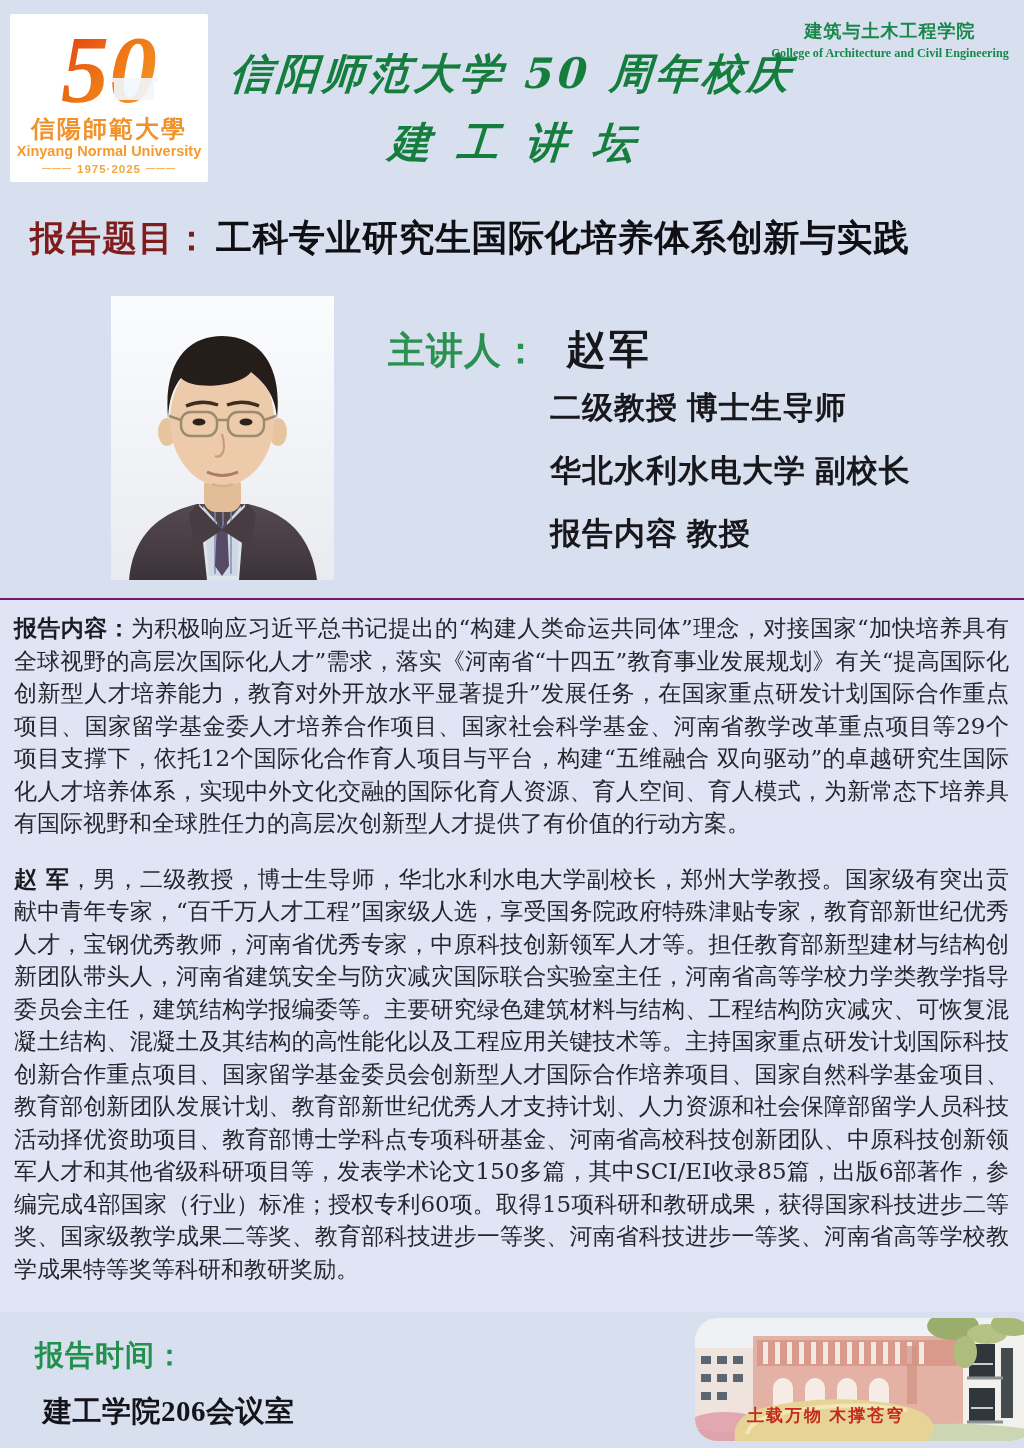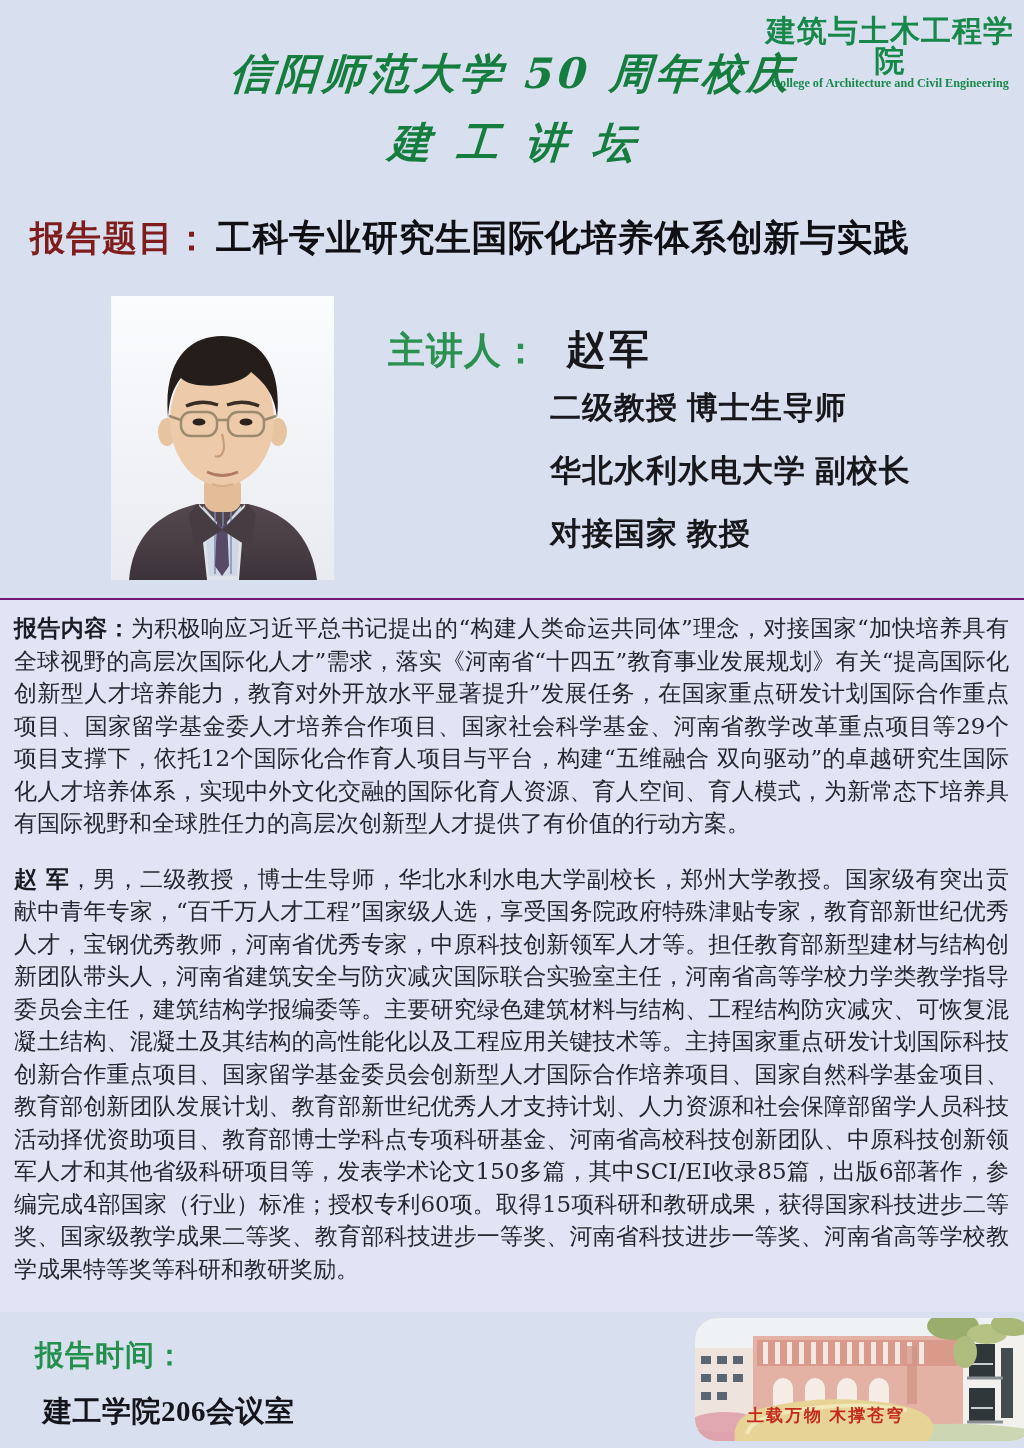--- a/index.html
+++ b/index.html
@@ -17,21 +17,21 @@
   .logo-years{font-weight:bold;font-size:11.5px;color:#f5a63a;line-height:16px;letter-spacing:1px;}
   .logo-years::before,.logo-years::after{content:"———";color:#f5b25a;font-size:9px;vertical-align:2px;margin:0 5px;}
 
   .main-title{position:absolute;left:212px;top:48px;width:600px;text-align:center;color:#157d3d;}
   .title-line1{font-family:"DejaVu Serif","Liberation Serif",serif;font-style:italic;font-weight:bold;
                font-size:42px;line-height:52px;letter-spacing:4px;transform:skewX(-4deg);}
   .title-line2{font-family:"DejaVu Serif","Liberation Serif",serif;font-style:italic;font-weight:bold;
                font-size:42px;line-height:50px;margin-top:18px;letter-spacing:26px;padding-left:26px;transform:skewX(-4deg);}
 
   .college{position:absolute;right:8px;top:16px;width:252px;text-align:center;color:#17884a;}
-  .college-cn{font-weight:bold;font-size:30px;line-height:30px;letter-spacing:1px;}
+  .college-cn{font-weight:bold;font-size:18px;line-height:30px;letter-spacing:1px;}
   .college-en{font-family:"Liberation Serif",serif;font-weight:bold;font-size:12.2px;line-height:15px;}
 
   
   .topic-row{position:absolute;left:30px;top:214px;width:980px;display:flex;align-items:baseline;white-space:nowrap;}
   .topic-label{color:#7f1d1d;font-weight:bold;font-size:35px;letter-spacing:1px;flex:none;}
   .topic-text{color:#101014;font-family:"Liberation Serif",serif;font-weight:bold;font-size:36px;
               letter-spacing:0.5px;margin-left:6px;text-align:right;}
 
   
   .photo{position:absolute;left:111px;top:296px;width:223px;height:284px;overflow:hidden;background:#f4f5f8;}
@@ -61,20 +61,36 @@
                 overflow:hidden;background:#e9c9bd;}
   .campus-photo svg{display:block;}
   .stone-caption{position:absolute;left:52px;top:86px;color:#c42a1c;font-family:"Liberation Serif",serif;
                  font-weight:bold;font-size:17px;letter-spacing:2px;text-shadow:0 0 2px #f0e3b0;}
 </style>
 </head>
 <body>
 
 <div class="poster">
 
+  <div class="logo-box">
+    <svg class="logo-50-svg" width="190" height="104" viewBox="0 0 190 104">
+      <defs>
+        <linearGradient id="g50" x1="0" y1="0" x2="1" y2="1">
+          <stop offset="0" stop-color="#e03510"></stop>
+          <stop offset="0.5" stop-color="#ef7716"></stop>
+          <stop offset="1" stop-color="#f6a32c"></stop>
+        </linearGradient>
+      </defs>
+      <text x="95" y="86" text-anchor="middle" font-family="Liberation Serif, serif" font-style="italic" font-weight="bold" font-size="96" fill="url(#g50)">50</text>
+      <path d="M96 62 h48 v4 h-48 z M100 66 h40 v18 h-40 z M106 70 h8 v14 h-8 z M126 70 h8 v14 h-8 z" fill="#f2f7ff" opacity="0.9"></path>
+    </svg>
+    <div class="logo-cn">信陽師範大學</div>
+    <div class="logo-en">Xinyang Normal University</div>
+    <div class="logo-years">1975·2025</div>
+  </div>
 
   <div class="main-title">
     <div class="title-line1">信阳师范大学 50 周年校庆</div>
     <div class="title-line2">建工讲坛</div>
   </div>
 
   <div class="college">
     <div class="college-cn">建筑与土木工程学院</div>
     <div class="college-en">College of Architecture and Civil Engineering</div>
   </div>
@@ -135,21 +151,21 @@
     </svg>
   </div>
 
   <div class="speaker-name-row">
     <span class="speaker-label">主讲人：</span>
     <span class="speaker-name">赵军</span>
   </div>
   <div class="speaker-titles">
     <div>二级教授  博士生导师</div>
     <div>华北水利水电大学 副校长</div>
-    <div>对接国家 教授</div>
+    <div>报告内容 教授</div>
   </div>
 
   <div class="content">
     <p class="abstract"><b>报告内容</b><b>：</b><span>为积极响应习近平总书记提出的“构建人类命运共同体”理念，对接国家“加快培养具有全球视野的高层次国际化人才”需求，落实《河南省“十四五”教育事业发展规划》有关“提高国际化创新型人才培养能力，教育对外开放水平显著提升”发展任务，在国家重点研发计划国际合作重点项目、国家留学基金委人才培养合作项目、国家社会科学基金、河南省教学改革重点项目等29个项目支撑下，依托12个国际化合作育人项目与平台，构建“五维融合 双向驱动”的卓越研究生国际化人才培养体系，实现中外文化交融的国际化育人资源、育人空间、育人模式，为新常态下培养具有国际视野和全球胜任力的高层次创新型人才提供了有价值的行动方案。</span></p>
     <p class="bio"><b>赵 军</b><span>，男，二级教授，博士生导师，华北水利水电大学副校长，郑州大学教授。国家级有突出贡献中青年专家，“百千万人才工程”国家级人选，享受国务院政府特殊津贴专家，教育部新世纪优秀人才，宝钢优秀教师，河南省优秀专家，中原科技创新领军人才等。担任教育部新型建材与结构创新团队带头人，河南省建筑安全与防灾减灾国际联合实验室主任，河南省高等学校力学类教学指导委员会主任，建筑结构学报编委等。主要研究绿色建筑材料与结构、工程结构防灾减灾、可恢复混凝土结构、混凝土及其结构的高性能化以及工程应用关键技术等。主持国家重点研发计划国际科技创新合作重点项目、国家留学基金委员会创新型人才国际合作培养项目、国家自然科学基金项目、教育部创新团队发展计划、教育部新世纪优秀人才支持计划、人力资源和社会保障部留学人员科技活动择优资助项目、教育部博士学科点专项科研基金、河南省高校科技创新团队、中原科技创新领军人才和其他省级科研项目等，发表学术论文150多篇，其中SCI/EI收录85篇，出版6部著作，参编完成4部国家（行业）标准；授权专利60项。取得15项科研和教研成果，获得国家科技进步二等奖、国家级教学成果二等奖、教育部科技进步一等奖、河南省科技进步一等奖、河南省高等学校教学成果特等奖等科研和教研奖励。</span></p>
   </div>
 
   <div class="footer-row time">
     <span class="footer-label">报告时间：</span>
   </div>

